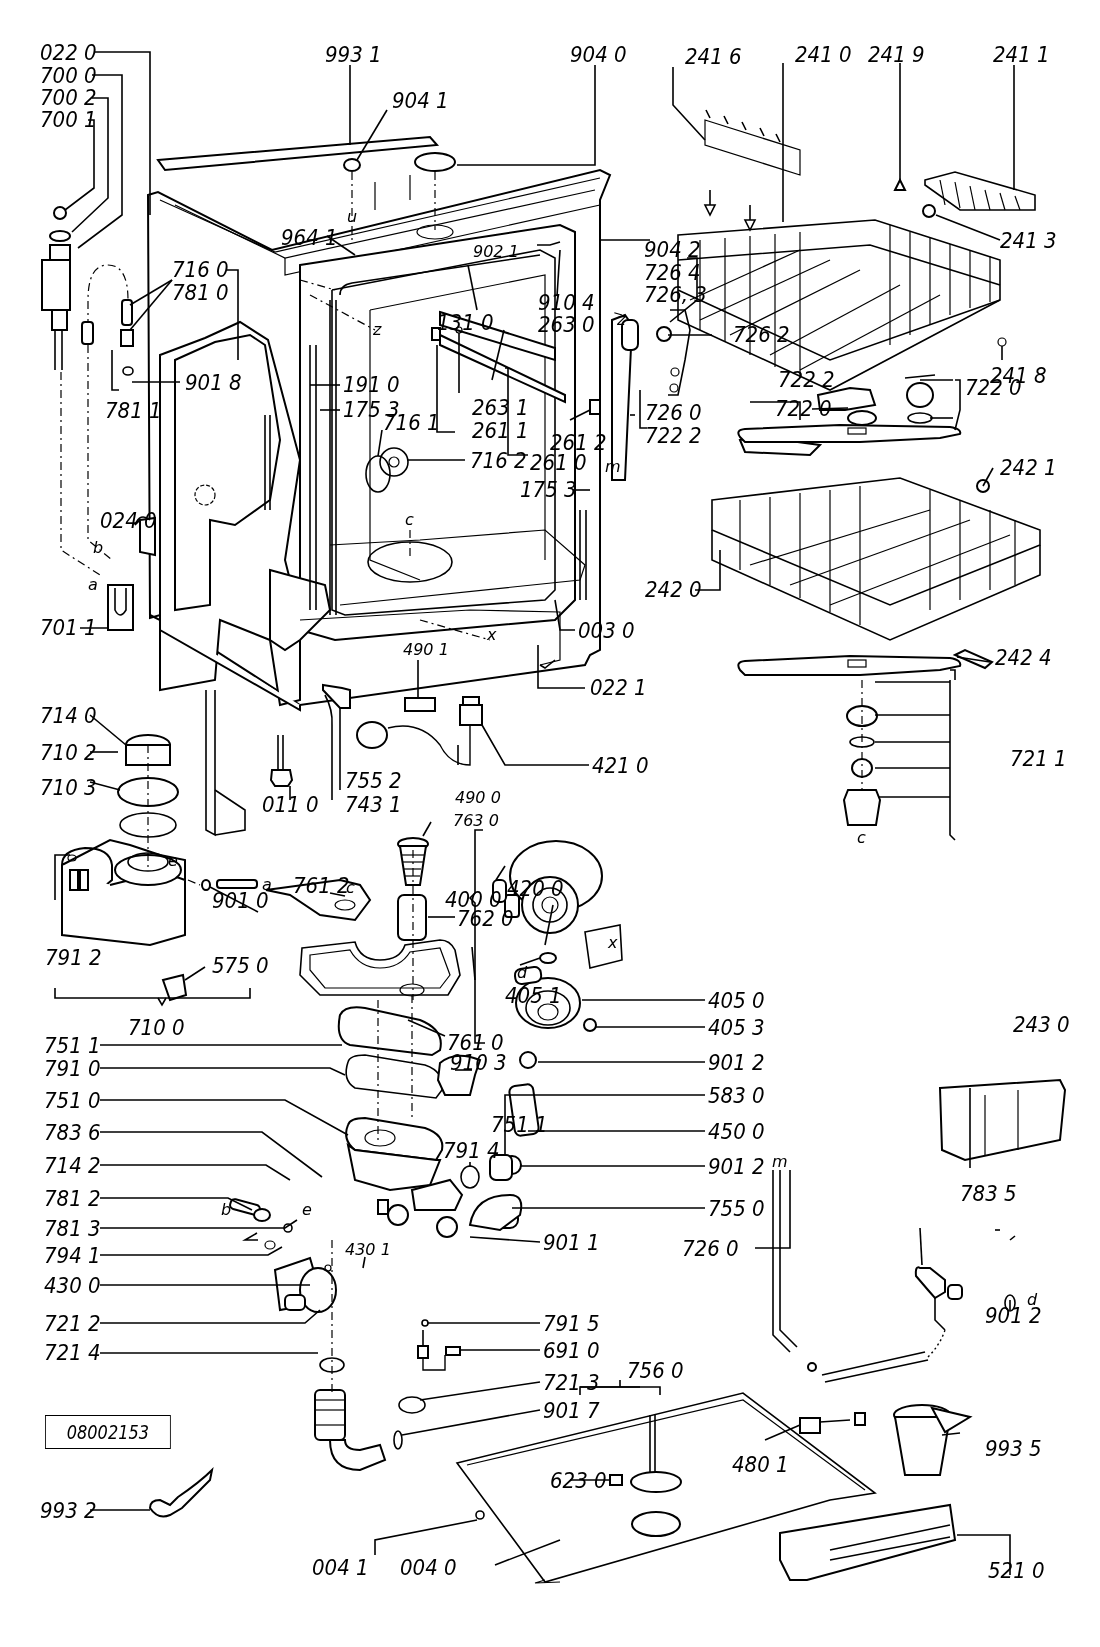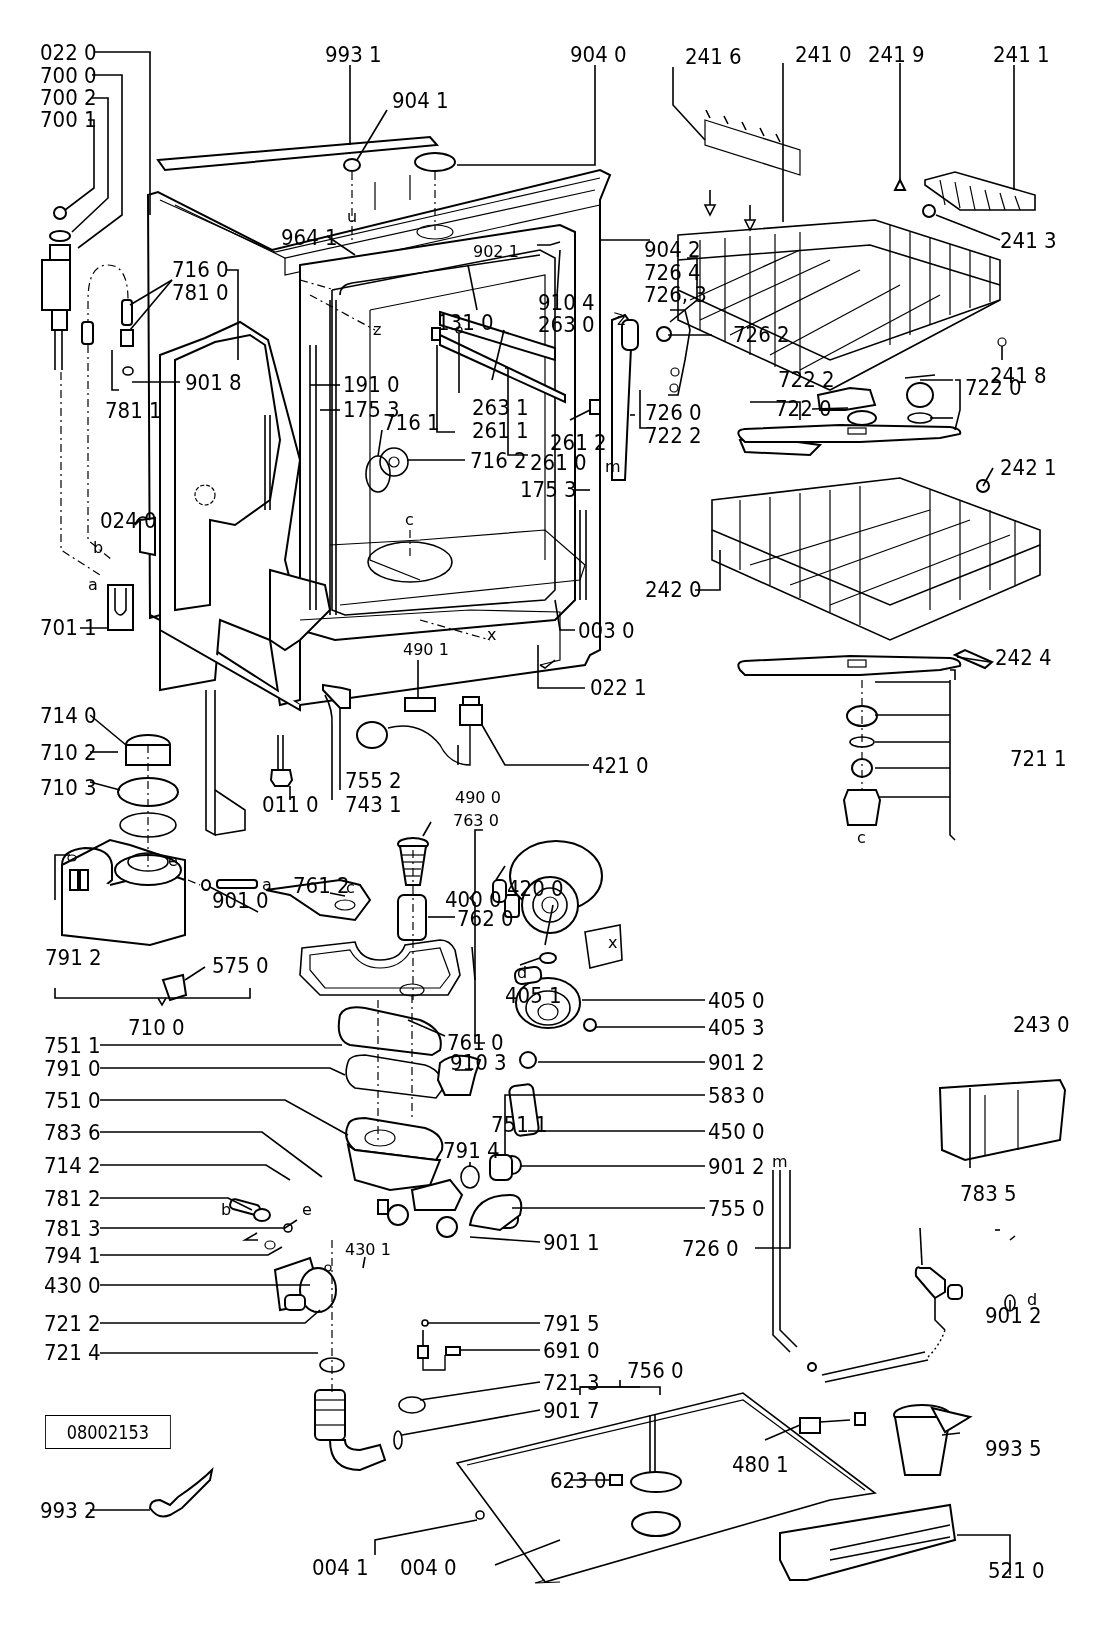--- a/index.html
+++ b/index.html
@@ -1,16 +1,16 @@
 <!DOCTYPE html>
 <html><head>
 <meta charset="utf-8">
 <style>
   html,body{margin:0;padding:0;background:#fff;}
-  #stage{position:relative;width:1100px;height:1647px;background:#fff;overflow:hidden;}
+  #stage{position:relative;width:1100px;height:1647px;background:#fff;overflow:hidden;font-style:italic;}
   svg{position:absolute;left:0;top:0;}
   .lbl{font-family:"DejaVu Sans Condensed","DejaVu Sans",sans-serif;font-size:22px;fill:#000;letter-spacing:0px;}
   .lbl-s{font-family:"DejaVu Sans",sans-serif;font-size:16px;fill:#000;}
   .ln{stroke:#000;stroke-width:1.6;fill:none;}
   .sh{stroke:#000;stroke-width:2;fill:#fff;}
   .thin{stroke:#000;stroke-width:1.2;fill:none;}
   .dash{stroke:#000;stroke-width:1.2;fill:none;stroke-dasharray:8 4 2 4;}
   .wire{stroke:#000;stroke-width:1.4;fill:none;}
   .ref-box{position:absolute;left:45px;top:1415px;width:148px;height:34px;border:1.5px solid #000;box-sizing:border-box;
     font-family:"DejaVu Sans",sans-serif;font-size:19px;display:flex;align-items:center;justify-content:center;transform:scaleX(0.85);transform-origin:left;}

